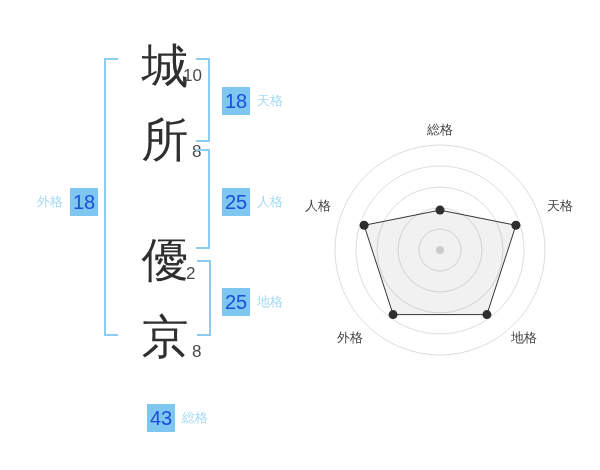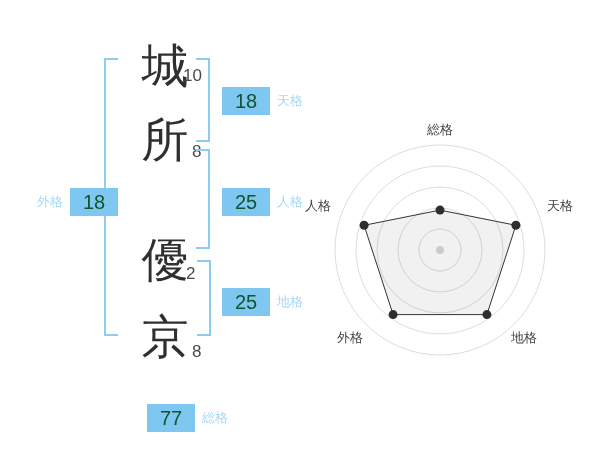--- a/index.html
+++ b/index.html
@@ -29,21 +29,21 @@
   }
   .bracket-right{
     border-right:2px solid var(--bracket);
     border-top:2px solid var(--bracket);
     border-bottom:2px solid var(--bracket);
   }
   .badge-row{
     position:absolute;display:flex;align-items:center;gap:7px;height:28px;
   }
   .badge{
-    width:48px;height:28px;background:var(--badge-bg);color:#14532d;
+    width:28px;height:28px;background:var(--badge-bg);color:#1d4ed8;
     font-size:20px;display:flex;align-items:center;justify-content:center;
     flex:0 0 auto;
   }
   .badge-label{
     font-size:13px;color:var(--label-blue);white-space:nowrap;
   }
   svg.radar{position:absolute;left:0;top:0;}
 </style>
 </head>
 <body>
@@ -79,21 +79,21 @@
     <div class="badge">25</div>
     <div class="badge-label">地格</div>
   </div>
 
   <div class="badge-row" style="left:37px;top:188px">
     <div class="badge-label">外格</div>
     <div class="badge">18</div>
   </div>
 
   <div class="badge-row" style="left:147px;top:404px">
-    <div class="badge">77</div>
+    <div class="badge">43</div>
     <div class="badge-label">総格</div>
   </div>
 
   <svg class="radar" id="radar-chart" width="600" height="470" viewBox="0 0 600 470">
       <circle cx="440" cy="250" r="21.0" fill="none" stroke="#dddddd" stroke-width="1"></circle>
       <circle cx="440" cy="250" r="42.0" fill="none" stroke="#dddddd" stroke-width="1"></circle>
       <circle cx="440" cy="250" r="63.0" fill="none" stroke="#dddddd" stroke-width="1"></circle>
       <circle cx="440" cy="250" r="84.0" fill="none" stroke="#dddddd" stroke-width="1"></circle>
       <circle cx="440" cy="250" r="105.0" fill="none" stroke="#dddddd" stroke-width="1"></circle>
       <polygon points="440.0,210.1 515.9,225.3 486.9,314.6 393.1,314.6 364.1,225.3" fill="rgba(0,0,0,0.055)" stroke="#333333" stroke-width="1"></polygon>

